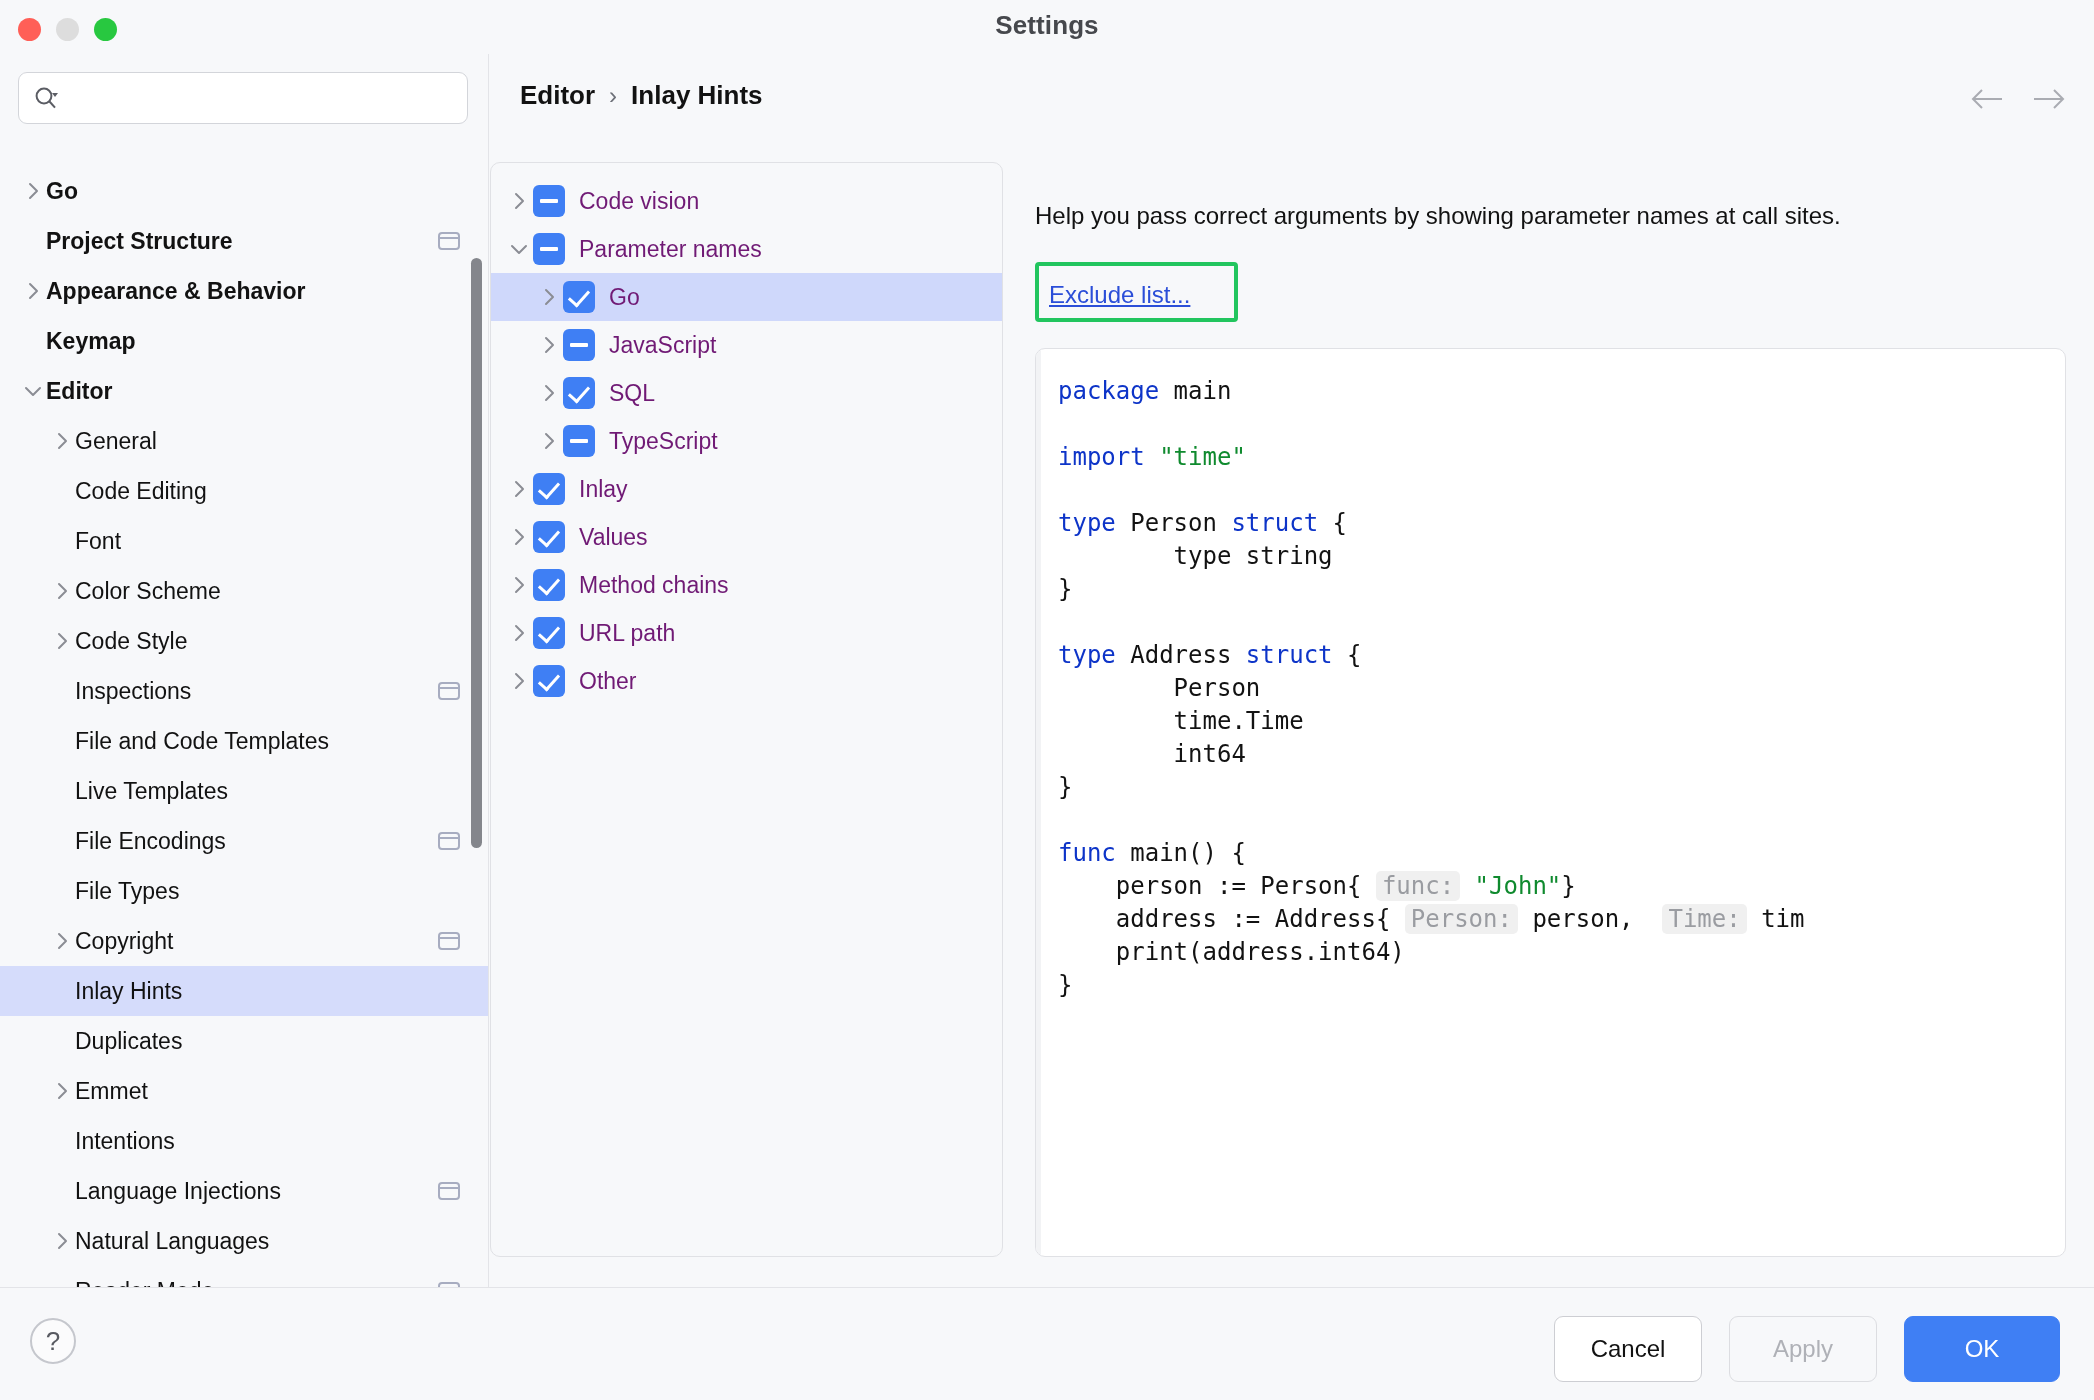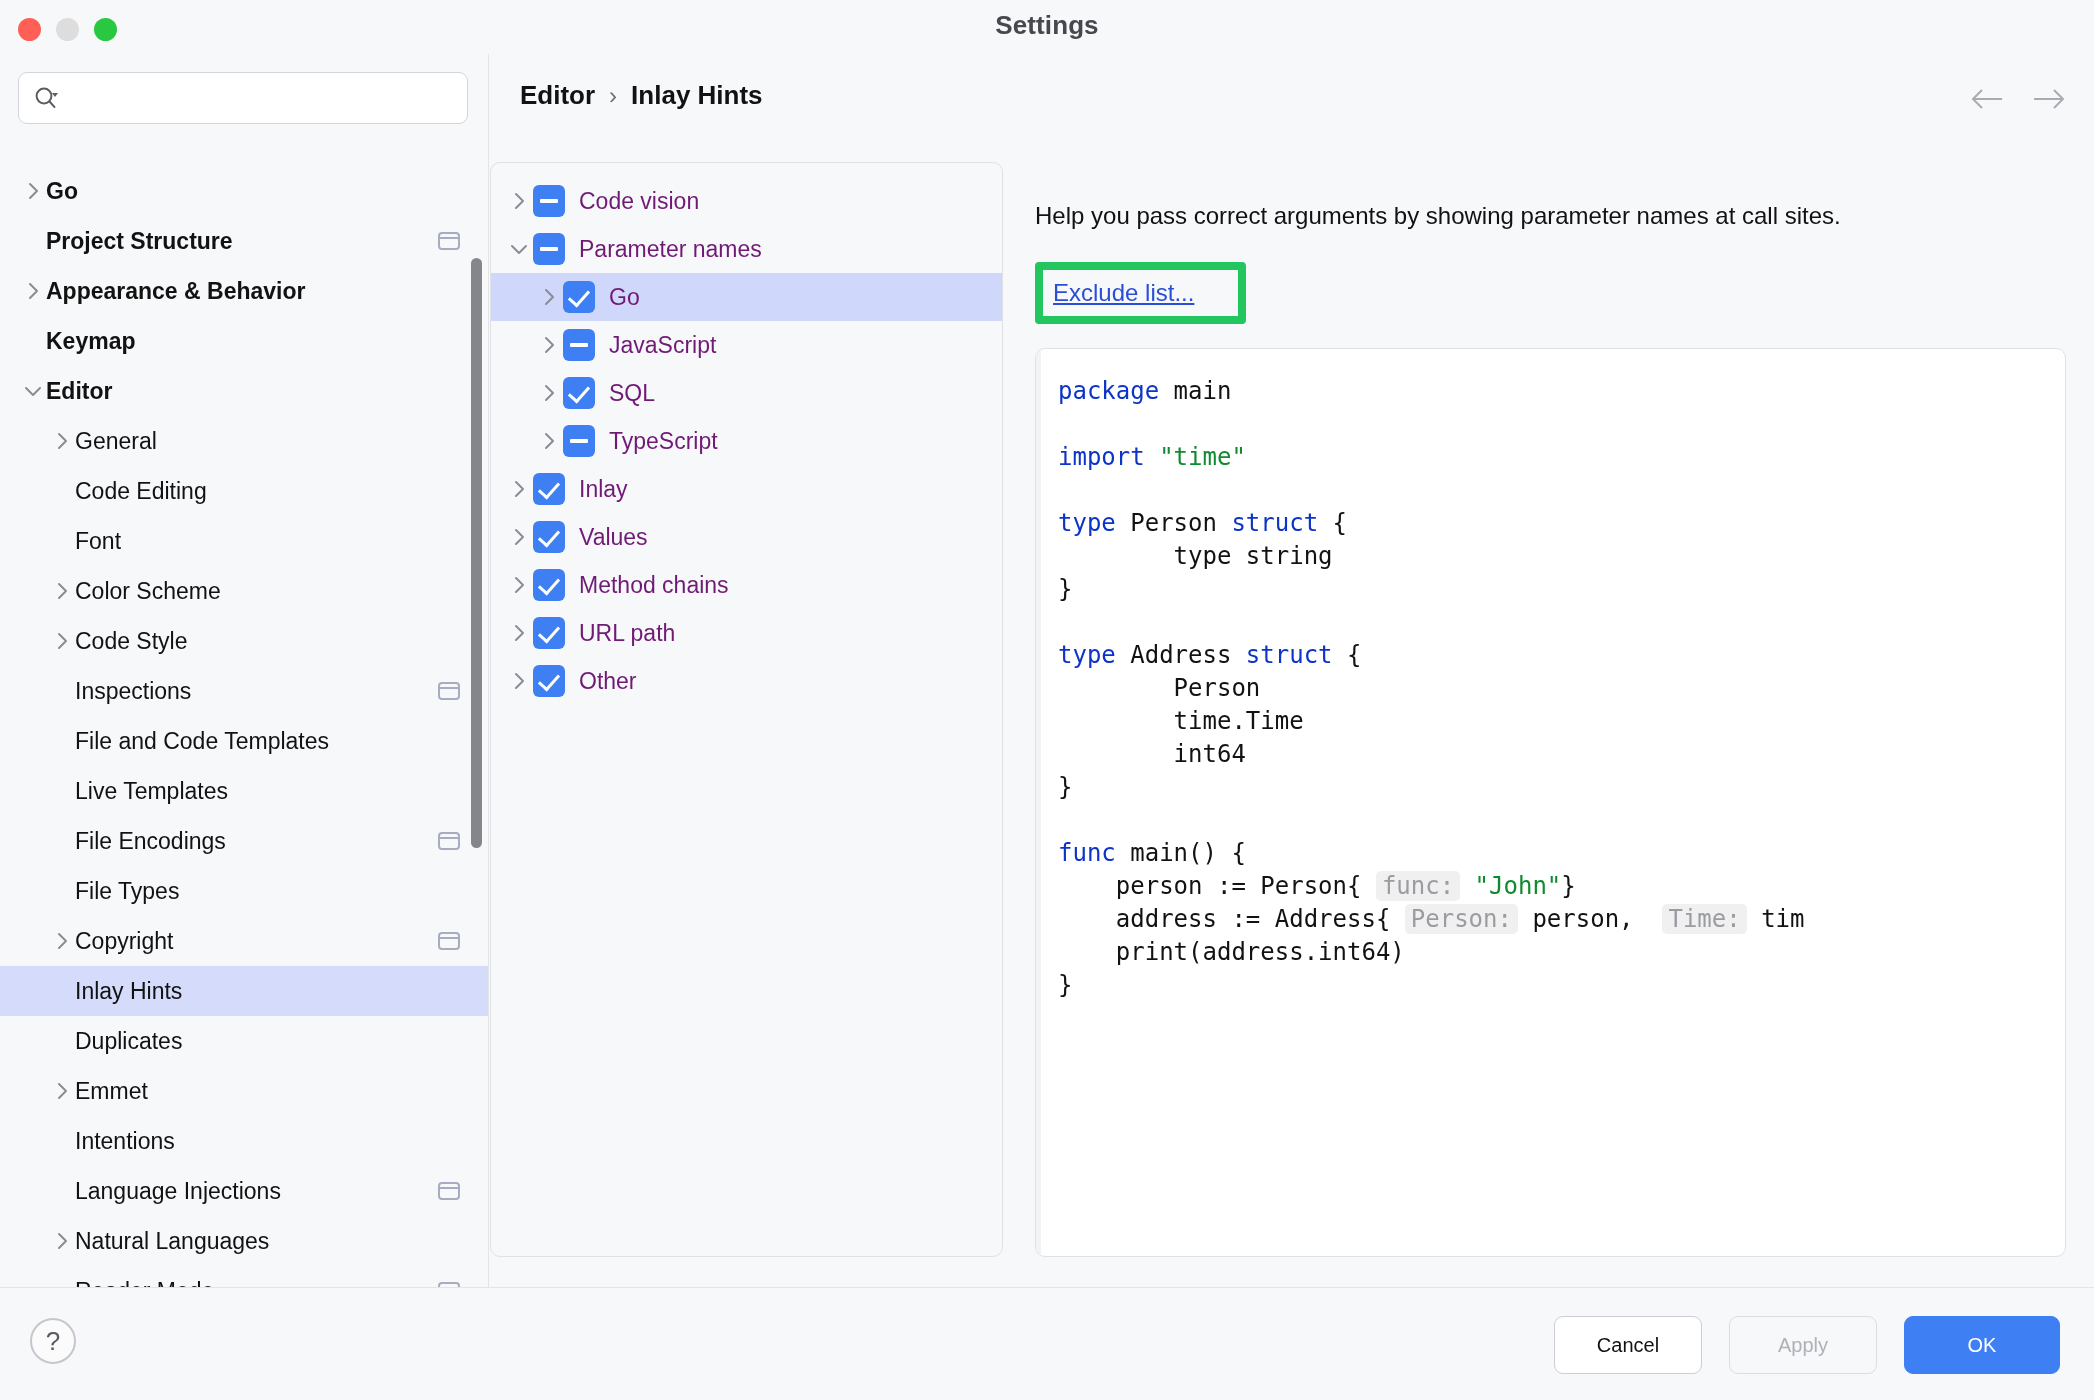--- a/index.html
+++ b/index.html
@@ -140,22 +140,22 @@
 
   
   .detail { position: absolute; left: 545px; right: 28px; top: 108px; bottom: 30px; }
   .detail-desc {
     font-size: 24px; color: #121212; line-height: 1.32;
     max-width: 850px;
     margin-top: 38px;
   }
   .excl-wrap {
     display: inline-block; margin-top: 30px;
-    border: 8px solid #22c55e; border-radius: 4px;
-    padding: 9px 44px 9px 10px;
+    border: 4px solid #22c55e; border-radius: 4px;
+    padding: 15px 44px 9px 10px;
   }
   .excl-link {
     font-size: 24px; color: #2b4ed8; text-decoration: underline; cursor: pointer;
   }
   .codebox {
     position: absolute; left: 0; right: 0; top: 186px; bottom: 0;
     background: #ffffff;
     border: 1px solid #e0e1e5; border-radius: 10px;
     overflow: hidden;
   }
@@ -182,23 +182,23 @@
   }
   .help-btn {
     position: absolute; left: 30px; top: 30px;
     width: 46px; height: 46px; border-radius: 50%;
     border: 2px solid #c5c7cd; background: #fbfbfc;
     display: flex; align-items: center; justify-content: center;
     font-size: 26px; color: #585a61; cursor: pointer;
   }
   .btns { position: absolute; right: 34px; top: 28px; display: flex; gap: 27px; }
   .btn {
-    height: 58px; min-width: 148px; border-radius: 9px;
+    height: 66px; min-width: 148px; border-radius: 9px;
     display: flex; align-items: center; justify-content: center;
-    font-size: 20px; cursor: pointer;
+    font-size: 24px; cursor: pointer;
     font-family: "Liberation Sans", sans-serif;
   }
   .btn.cancel { background: #fff; border: 1px solid #cdced3; color: #121212; }
   .btn.apply  { background: transparent; border: 1px solid #dcdde1; color: #afb1b7; }
   .btn.ok     { background: #3f7ff4; border: 1px solid #3f7ff4; color: #fff; min-width: 156px; }
 </style>
 </head>
 <body>
 
 <div class="window">

